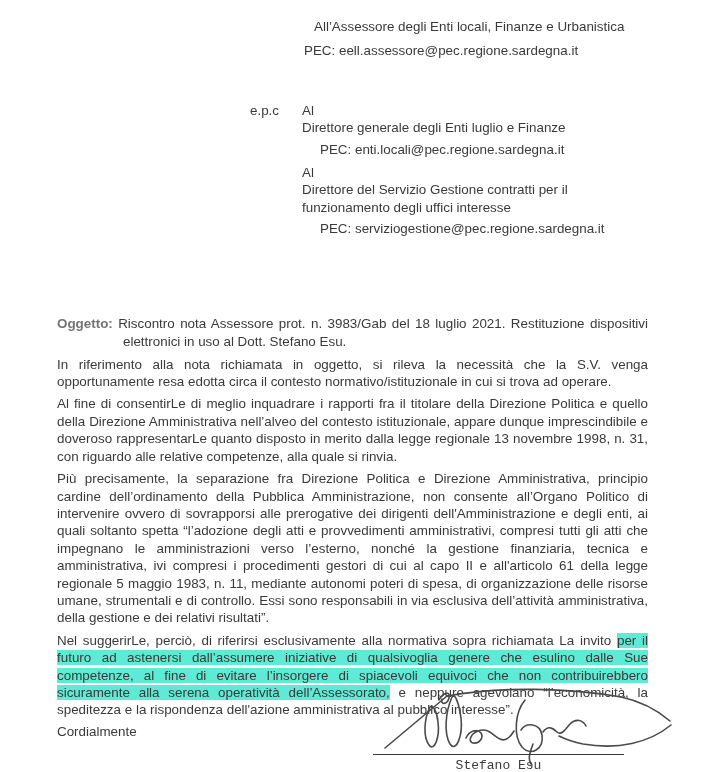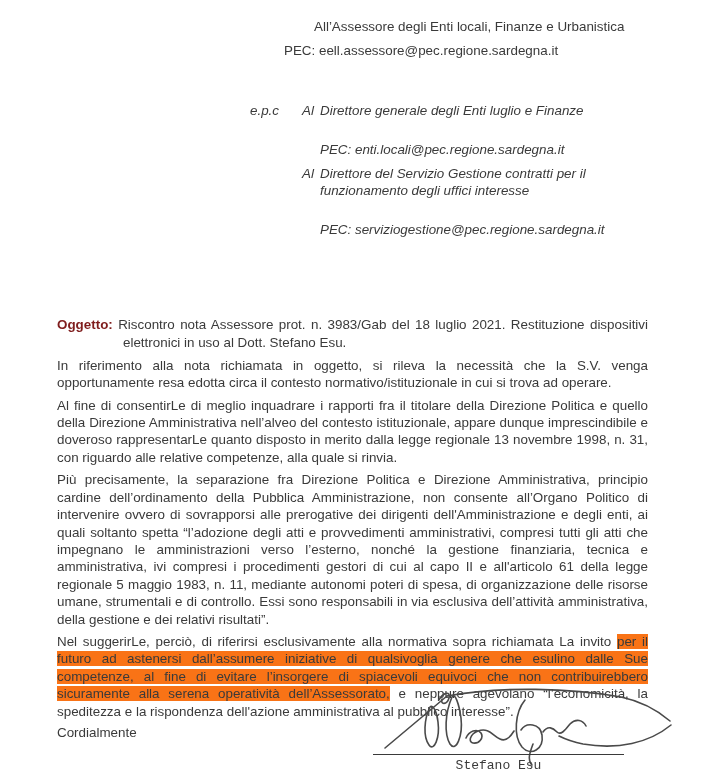--- a/index.html
+++ b/index.html
@@ -13,43 +13,43 @@
     font-size:13.4px;
     line-height:17.4px;
     color:#3a3a3a;
     overflow:hidden;
   }
 
   
   .recipients { margin-left:193px; width:400px; }
   .to-line    { margin-left:64px; }
   .pec        { margin-top:7px; }
-  .to-pec     { margin-left:34px; margin-bottom:42px; }
-  .epc-row    { display:flex;font-style:italic; }
+  .to-pec     { margin-left:54px; margin-bottom:42px; }
+  .epc-row    { display:flex; }
   .epc        { width:52px; flex:none; }
   .cc-col     { flex:1; }
-  .cc-line    { display:flex; }
+  .cc-line    { display:flex;flex-direction:column; }
   .cc-prefix  { width:18px; flex:none; }
-  .cc-item .pec { margin-left:18px; margin-top:22px; margin-bottom:6px; }
+  .cc-item .pec { margin-left:18px; margin-top:4px; margin-bottom:6px; }
 
   
   .subject {
     margin-top:71px;
     padding-left:66px;
     text-indent:-66px;
     text-align:justify;
     line-height:18px;
   }
-  .subject-label { font-weight:bold; color:#7f1d1d; }
+  .subject-label { font-weight:bold; color:#737373; }
 
   
   .body-p { margin:5px 0 0 0; text-align:justify; }
   .body-p.first { }
   .quote { }
-  .hl { background:#f97316; }
+  .hl { background:#5eead4; }
   .closing { margin:4px 0 16px 0; }
 
   
   .signature { position:absolute; left:373px; top:686px; width:311px; height:86px;font-family:Liberation Mono, monospace; }
   .scribble  { position:absolute; left:0; top:-2px; }
   .sig-line  { position:absolute; left:0; top:68px; width:251px; border-top:1.5px solid #3a3a3a; }
   .sig-name  { position:absolute; left:0; top:71px; width:251px; text-align:center; font-size:13px; color:#3a3a3a; }
 </style>
 </head>
 <body>

